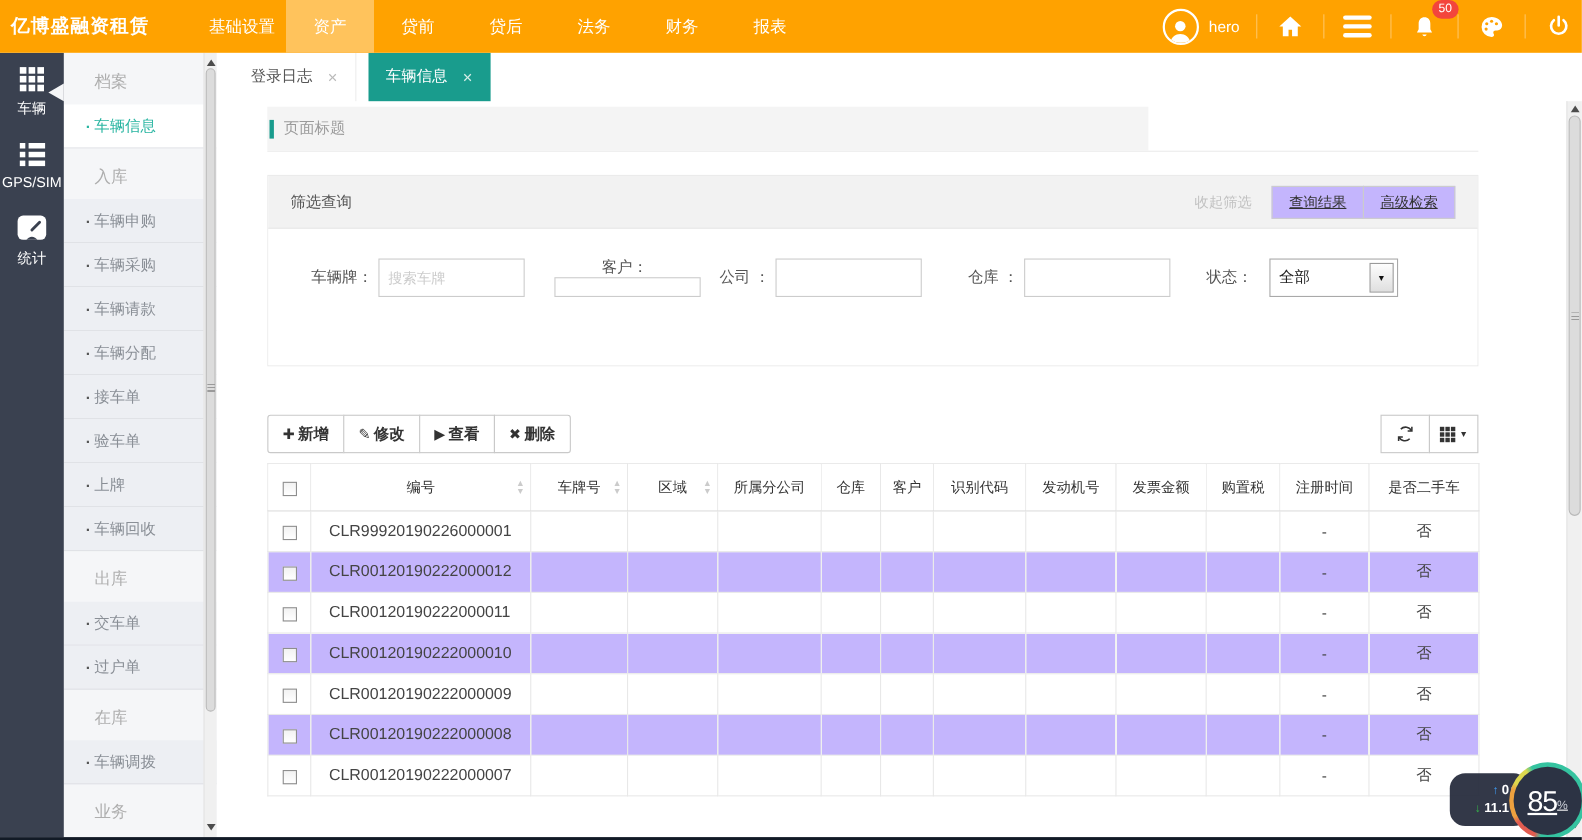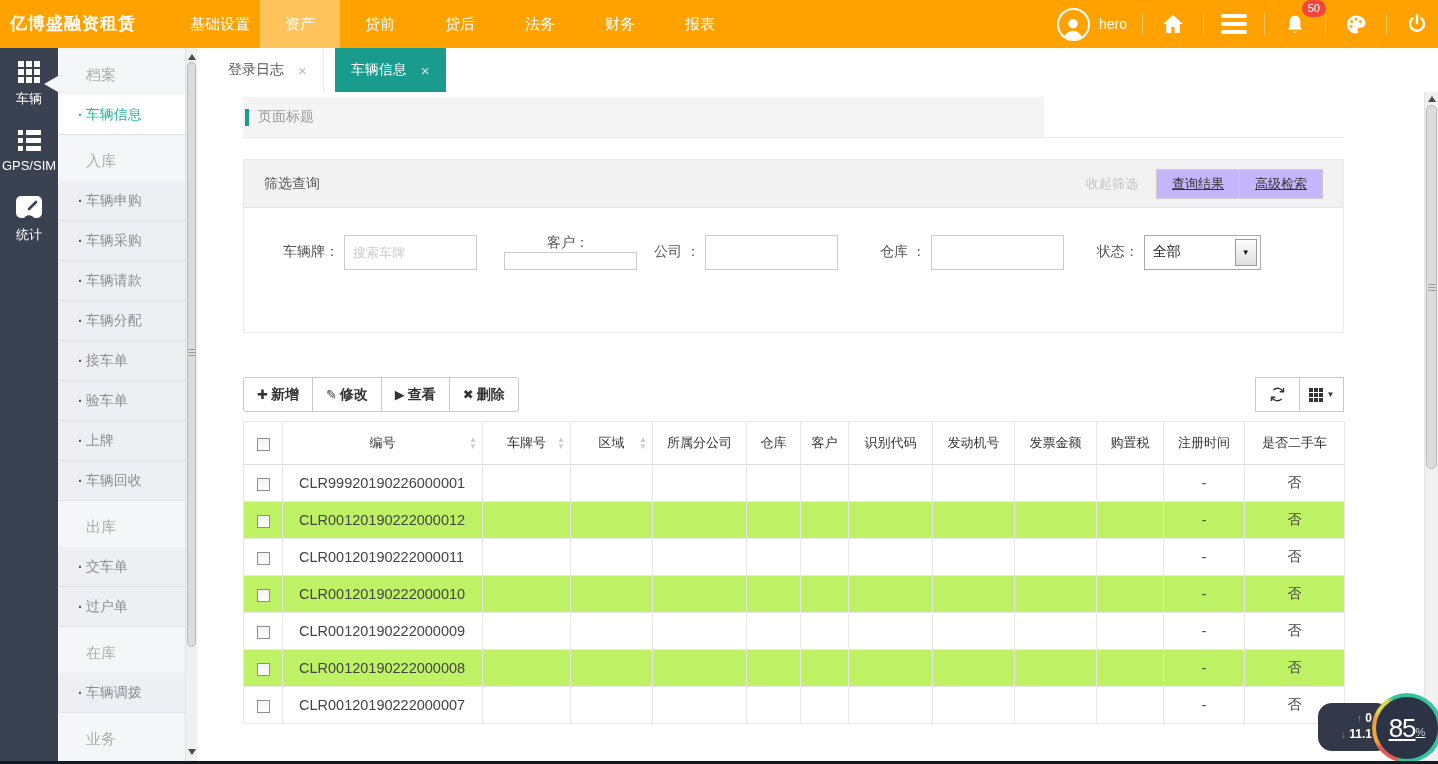--- a/index.html
+++ b/index.html
@@ -91,21 +91,21 @@
     color:#333; cursor:pointer; font-family:inherit;text-decoration:underline; }
   .btn + .btn { margin-left:-1px; }
   .fp-body { height:124px; background:#fff; display:flex; padding-top:26px; }
   .fg { display:flex; height:36px; align-items:center; }
   .fg label { font-size:14px; color:#555; white-space:nowrap; }
   .fg input { width:133px; height:35px; border:1px solid #ccc; margin-left:5px; padding:0 8px;
     font-size:13px; color:#333; font-family:inherit; }
   .fg input::placeholder { color:#ccc; }
   .m1{margin-left:39px;} .m2{margin-left:22px;flex-direction:column;} .m3{margin-left:17px;} .m4{margin-left:42px;} .m5{margin-left:33px;}
   .select { width:117px; height:35px; border:1px solid #a9a9a9; display:flex; align-items:center;
-    margin-left:5px; background:#fff; cursor:pointer; }
+    margin-left:15px; background:#fff; cursor:pointer; }
   .select .val { flex:1; padding-left:8px; font-size:14px; color:#222; }
   .select .dd { width:22px; height:27px; margin-right:3px; border:1px solid #9a9a9a;
     background:linear-gradient(#fdfdfd,#dfdfdf); display:flex; align-items:center; justify-content:center;
     font-size:8px; color:#111; }
 
   .list-bar { width:1101px; height:46px; background:#f2f2f2; display:flex; align-items:center;
     padding:0 20px; position:relative; border-top:1px solid #e5e5e5; }
   .import-btn { position:absolute; right:138px; top:8px; width:80px; height:30px; background:#fff;
     border:1px solid #ccc; font-size:13px; color:#555; cursor:pointer; font-family:inherit; }
 
@@ -122,21 +122,21 @@
   .mini-grid { display:grid; grid-template-columns:repeat(3,4px); grid-template-rows:repeat(3,4px); gap:1px; }
   .mini-grid i { background:#333; }
   .caret { font-size:8px; color:#333; }
 
   .table-wrap { margin-top:9px; width:1101px; }
   table { border-collapse:collapse; table-layout:fixed; width:1101px; }
   th,td { border:1px solid #e8e8e8; overflow:hidden; white-space:nowrap; }
   th { height:43px; font-size:13px; font-weight:normal; color:#333; text-align:center;
     position:relative; background:#fff; border-bottom:1px solid #ddd; }
   td { height:37px; font-size:14px; color:#444; text-align:center; background:#fff; }
-  tr.even td { background:#bef264; }
+  tr.even td { background:#c4b5fd; }
   td.id-cell { text-align:left; padding-left:16px; font-size:14.5px; }
   .sort { position:absolute; right:5px; top:50%; transform:translateY(-50%); display:flex;
     flex-direction:column; color:#cbcbcb; font-size:8px; line-height:7px; cursor:pointer; }
   .cbx { width:13px; height:13px; border:1px solid #8e8e8e; background:linear-gradient(#f2f2f2,#fff);
     display:inline-block; vertical-align:middle; cursor:pointer; }
 
   
   .net-pill { position:absolute; right:48px; bottom:13px; width:72px; height:48px;
     background:rgba(36,41,58,.93); border-radius:14px; z-index:40;
     display:flex; flex-direction:column; justify-content:center; padding:0 4px 0 8px; }

